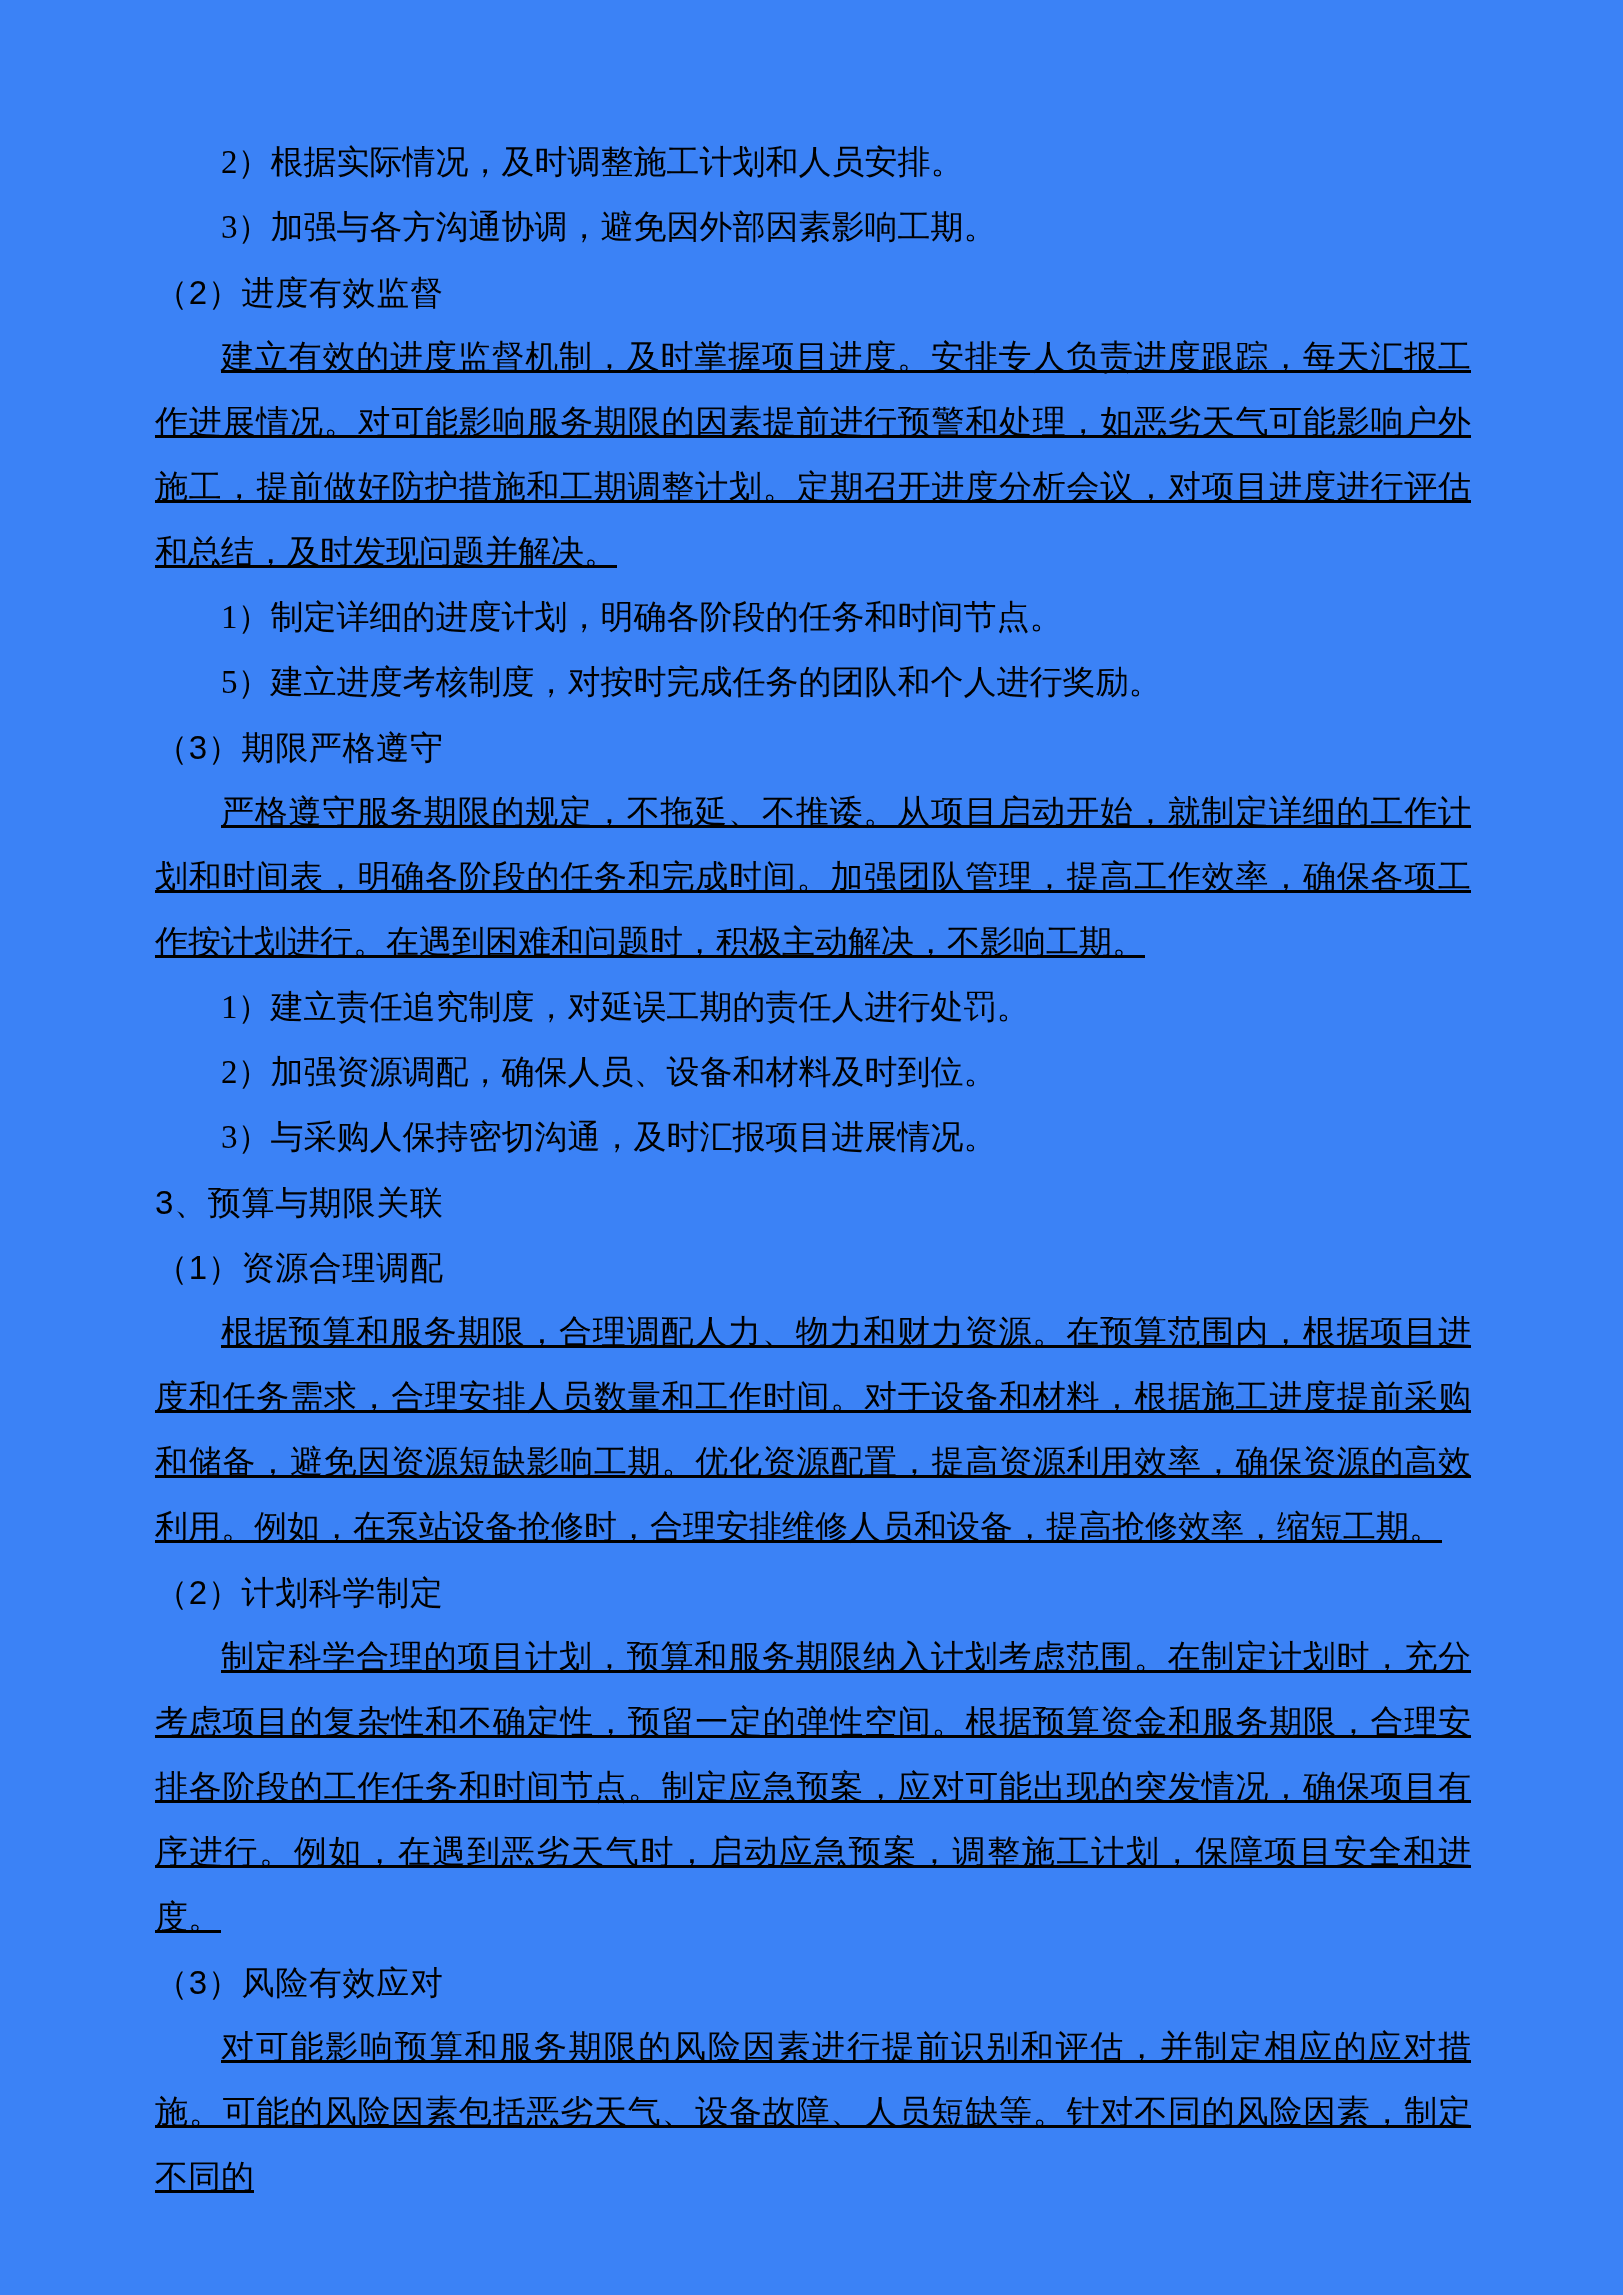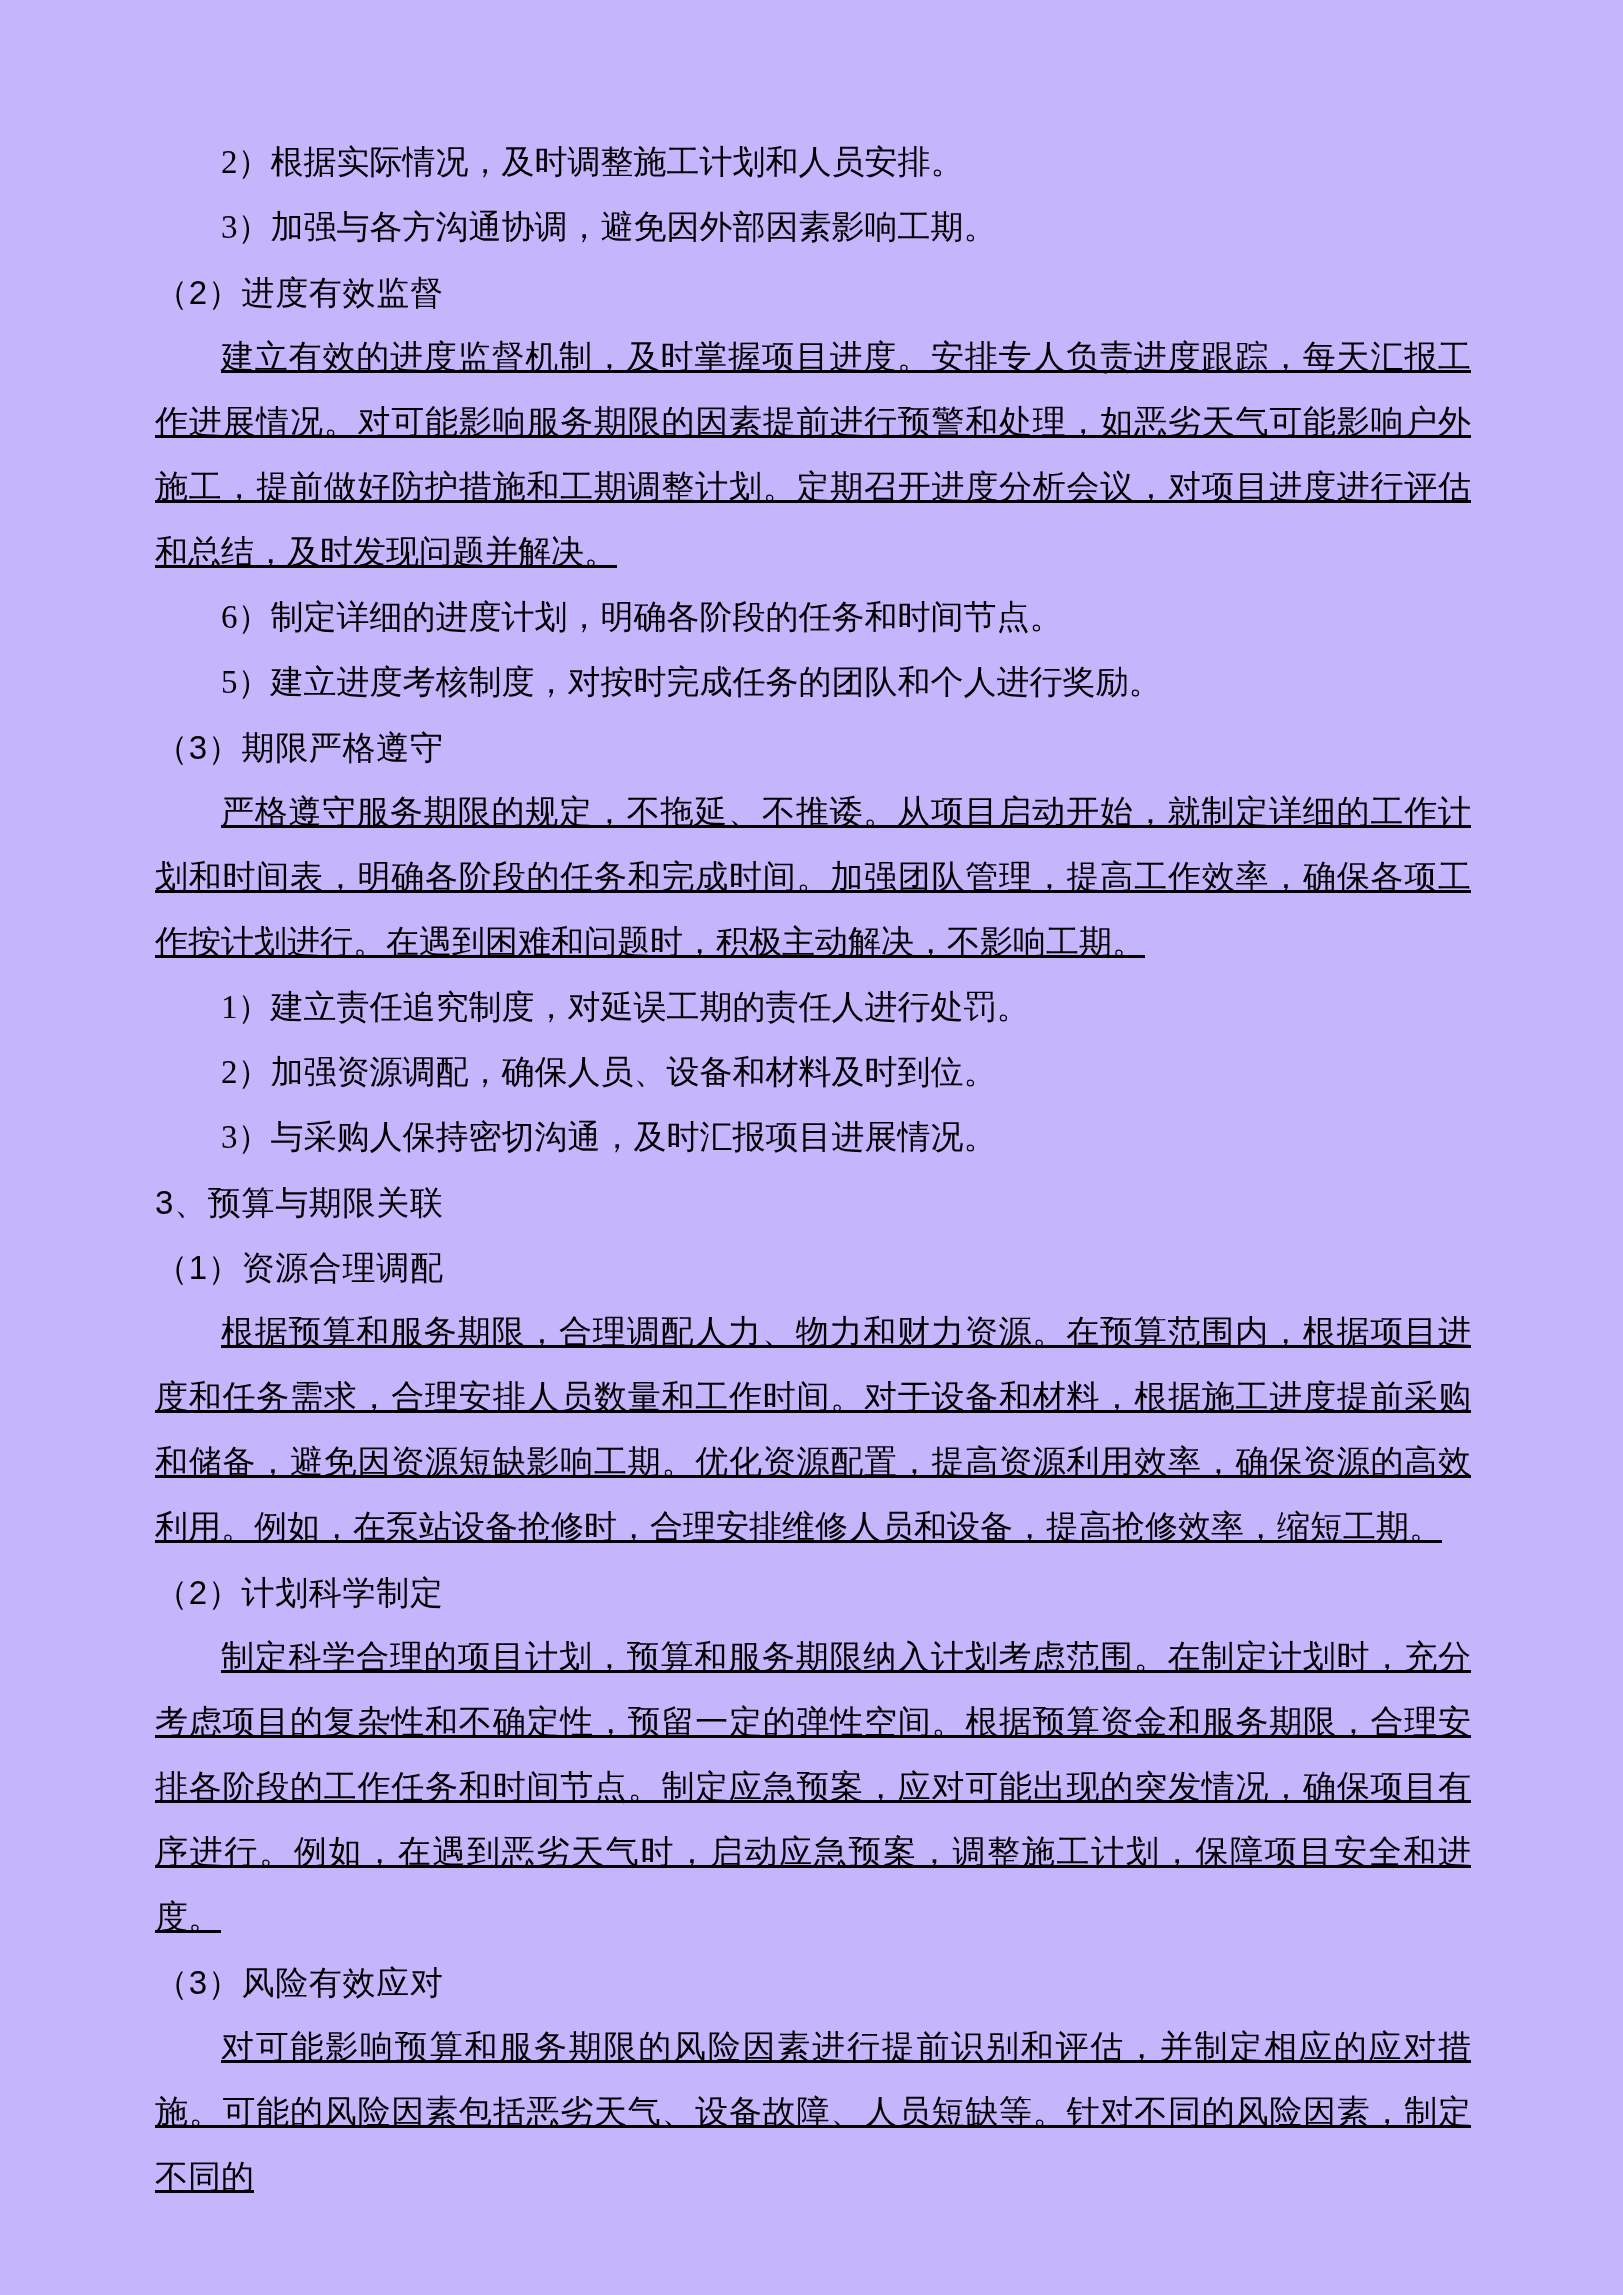--- a/index.html
+++ b/index.html
@@ -4,21 +4,21 @@
 <style>
   html, body {
     margin: 0;
     padding: 0;
     background: #ffffff;
   }
   .page {
     position: relative;
     width: 1623px;
     height: 2295px;
-    background: #c4b5fd;
+    background: #3b82f6;
     color: #000000;
     box-sizing: border-box;
     padding: 130px 152px 0 155px;
     overflow: hidden;
     font-family: "Liberation Serif", "DejaVu Serif", serif;
     font-size: 33px;
     line-height: 65px;
   }
   .para, .list-item, .sub-heading, .chapter-heading {
     margin: 0;
@@ -41,21 +41,21 @@
   }
 </style>
 </head>
 <body>
 
 <div class="page">
   <p class="list-item">2）根据实际情况，及时调整施工计划和人员安排。</p>
   <p class="list-item">3）加强与各方沟通协调，避免因外部因素影响工期。</p>
   <p class="sub-heading">（2）进度有效监督</p>
   <p class="para">建立有效的进度监督机制，及时掌握项目进度。安排专人负责进度跟踪，每天汇报工作进展情况。对可能影响服务期限的因素提前进行预警和处理，如恶劣天气可能影响户外施工，提前做好防护措施和工期调整计划。定期召开进度分析会议，对项目进度进行评估和总结，及时发现问题并解决。</p>
-  <p class="list-item">6）制定详细的进度计划，明确各阶段的任务和时间节点。</p>
+  <p class="list-item">1）制定详细的进度计划，明确各阶段的任务和时间节点。</p>
   <p class="list-item">5）建立进度考核制度，对按时完成任务的团队和个人进行奖励。</p>
   <p class="sub-heading">（3）期限严格遵守</p>
   <p class="para">严格遵守服务期限的规定，不拖延、不推诿。从项目启动开始，就制定详细的工作计划和时间表，明确各阶段的任务和完成时间。加强团队管理，提高工作效率，确保各项工作按计划进行。在遇到困难和问题时，积极主动解决，不影响工期。</p>
   <p class="list-item">1）建立责任追究制度，对延误工期的责任人进行处罚。</p>
   <p class="list-item">2）加强资源调配，确保人员、设备和材料及时到位。</p>
   <p class="list-item">3）与采购人保持密切沟通，及时汇报项目进展情况。</p>
   <p class="chapter-heading">3、预算与期限关联</p>
   <p class="sub-heading">（1）资源合理调配</p>
   <p class="para">根据预算和服务期限，合理调配人力、物力和财力资源。在预算范围内，根据项目进度和任务需求，合理安排人员数量和工作时间。对于设备和材料，根据施工进度提前采购和储备，避免因资源短缺影响工期。优化资源配置，提高资源利用效率，确保资源的高效利用。例如，在泵站设备抢修时，合理安排维修人员和设备，提高抢修效率，缩短工期。</p>
   <p class="sub-heading">（2）计划科学制定</p>

